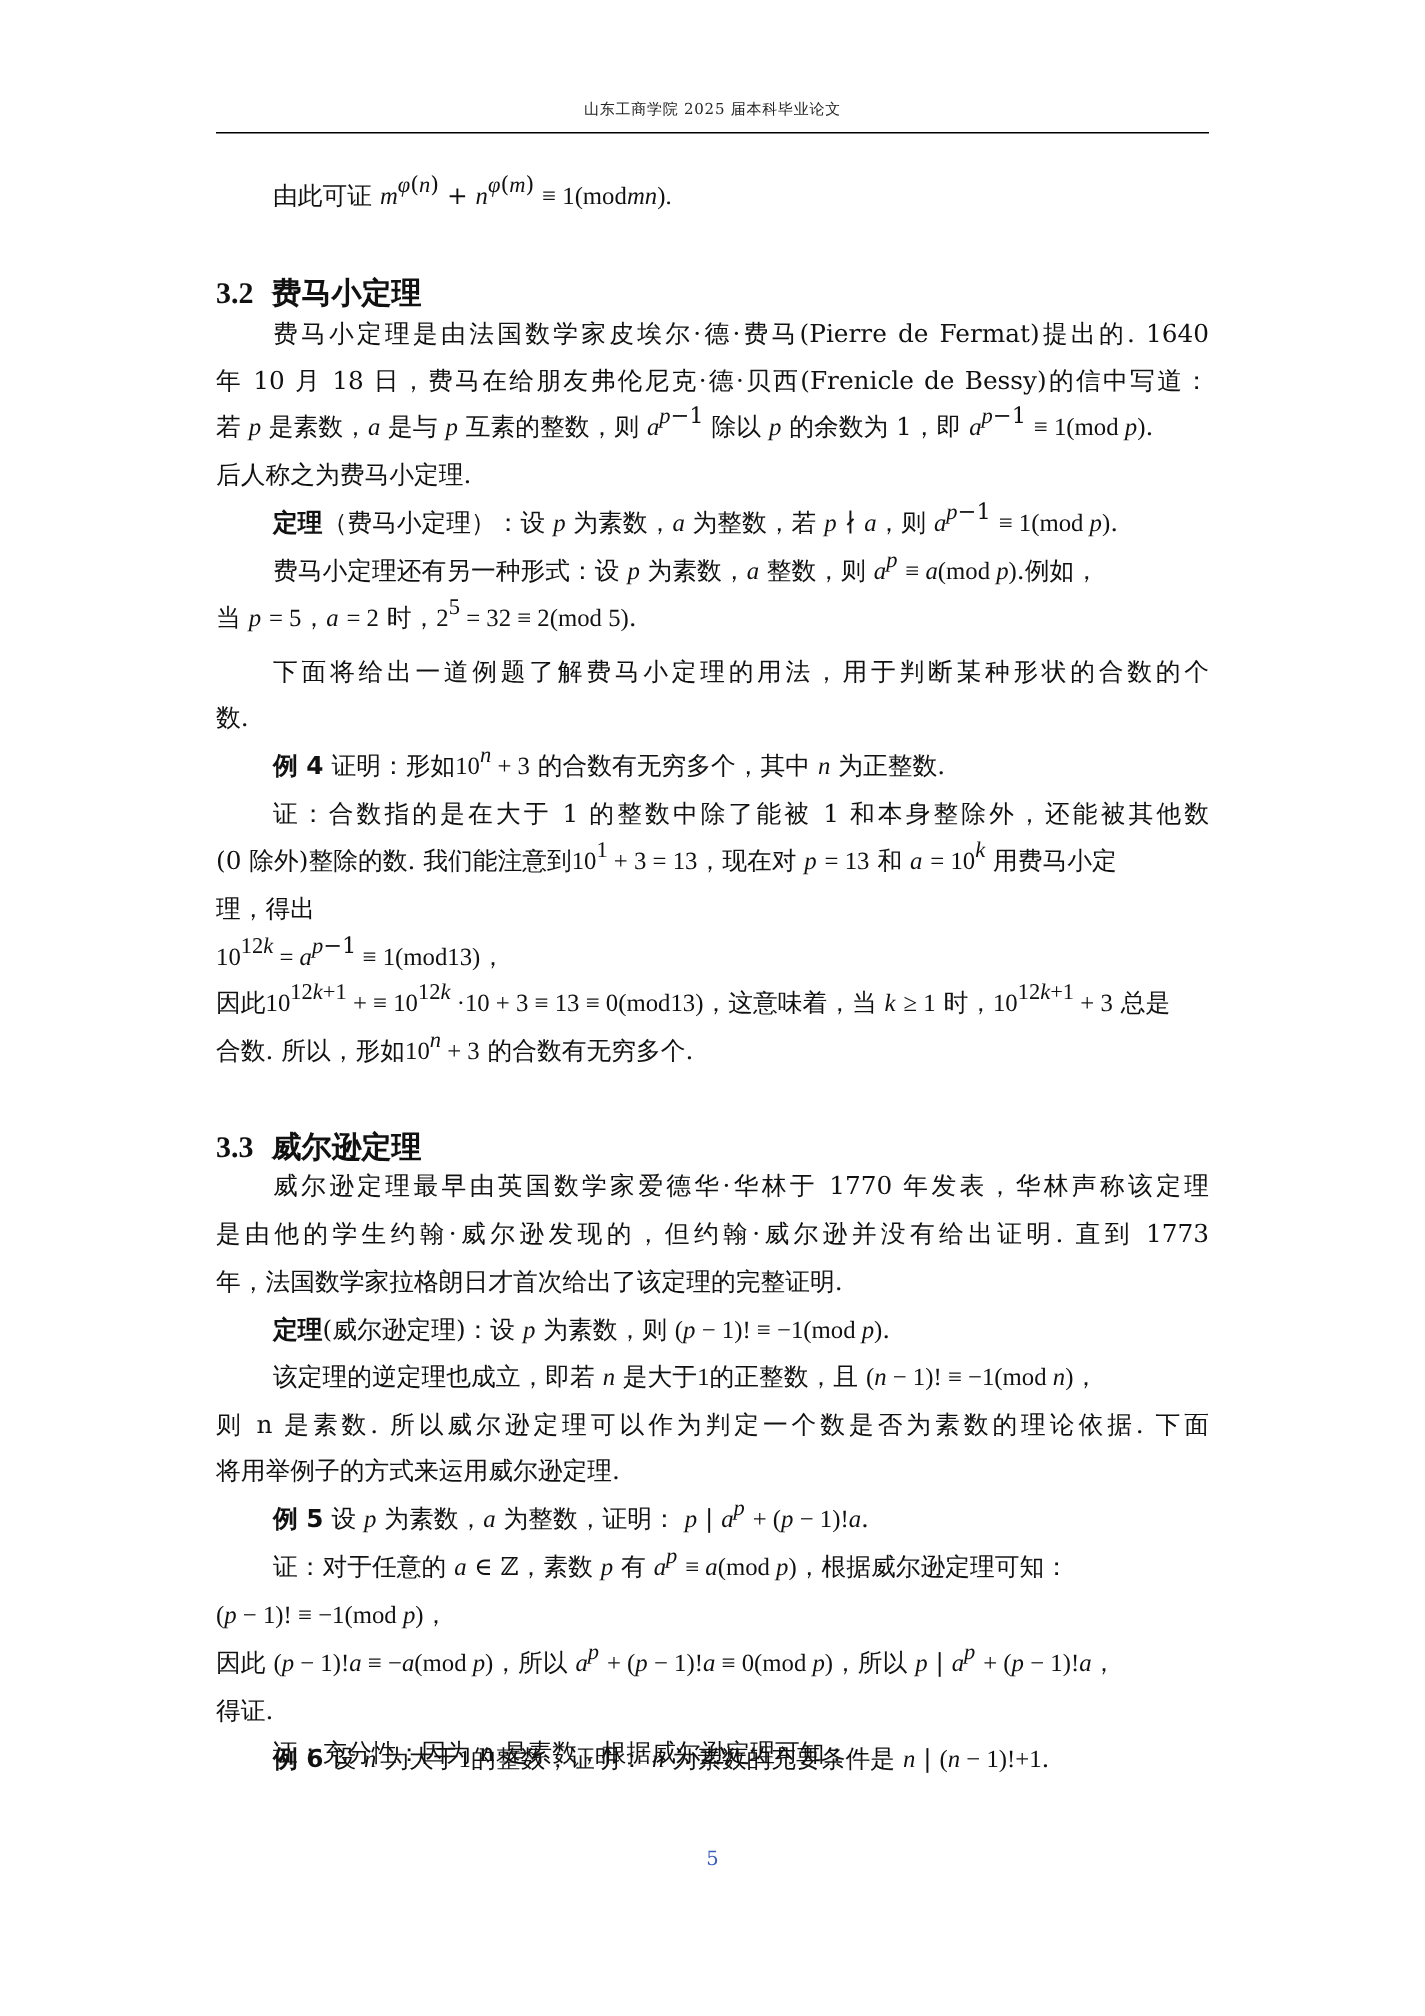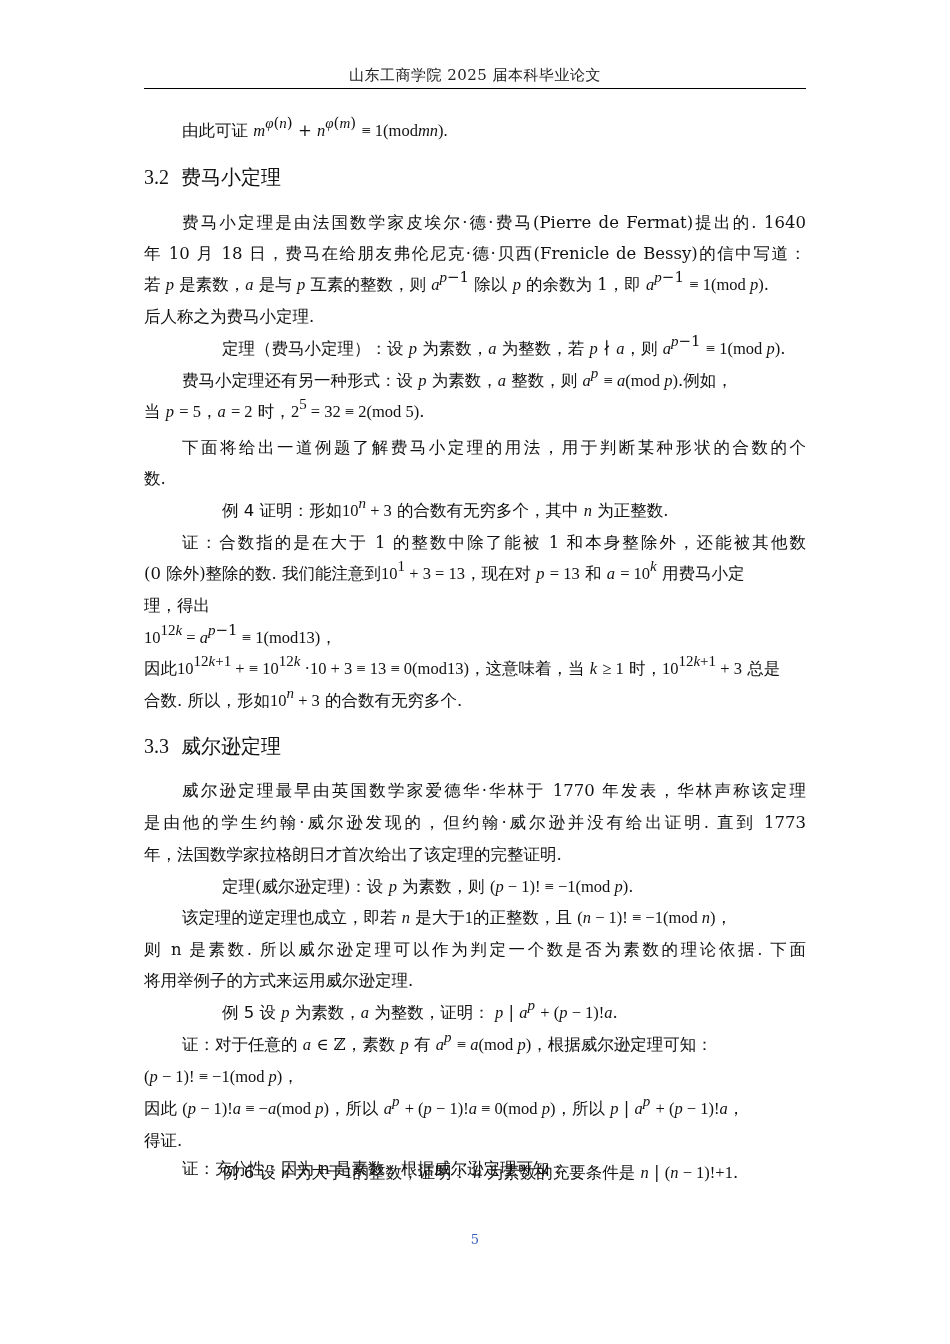--- a/index.html
+++ b/index.html
@@ -1,30 +1,30 @@
 <!DOCTYPE html>
 <html><head>
 <meta charset="utf-8">
 <style>
   html, body { margin: 0; padding: 0; background: #ffffff; }
   body { width: 950px; height: 1344px; position: relative; overflow: hidden;
          font-family: "DejaVu Serif", "Liberation Serif", serif; color: #111; }
   .page-header { position: absolute; left: 144px; top: 66px; width: 662px; text-align: center;
-                 font-size: 15px; color: #222; letter-spacing: 0.5px; }
+                 font-size: 10px; color: #222; letter-spacing: 0.5px; }
   .header-rule { position: absolute; left: 144px; top: 88px; width: 662px; height: 0;
                  border-top: 1.3px solid #000; }
   .line { position: absolute; left: 144px; width: 662px; font-size: 16.5px; line-height: 22px;
           white-space: nowrap; }
   .ind { padding-left: 38px; box-sizing: border-box; }
   .center { text-align: left; }
   .just { text-align: justify; text-align-last: justify; }
-  .h2 { position: absolute; left: 144px; font-size: 20px; font-weight: normal;
-        font-family: "DejaVu Sans", "Liberation Sans", sans-serif; }
+  .h2 { position: absolute; left: 144px; font-size: 20px; font-weight: bold;
+        font-family: "DejaVu Sans", "Liberation Sans", sans-serif; margin-top: 18px; }
   .h2 .num { font-family: "Liberation Serif", serif; margin-right: 12px; }
-  b.lbl { font-family: "DejaVu Sans", "Liberation Sans", sans-serif; font-weight: normal; margin-left: 40px; }
+  b.lbl { font-family: "DejaVu Sans", "Liberation Sans", sans-serif; font-weight: bold; }
   i { font-family: "Liberation Serif", serif; }
   .m { font-family: "Liberation Serif", serif; }
   sup { font-size: 15px; vertical-align: 8px; line-height: 0; }
   .pagenum { position: absolute; left: 465px; top: 1232px; width: 20px; text-align: center;
              color: #3a5fbf; font-size: 13px; }
 </style>
 </head>
 <body>
 
 <div class="page-header">山东工商学院 2025 届本科毕业论文</div>

